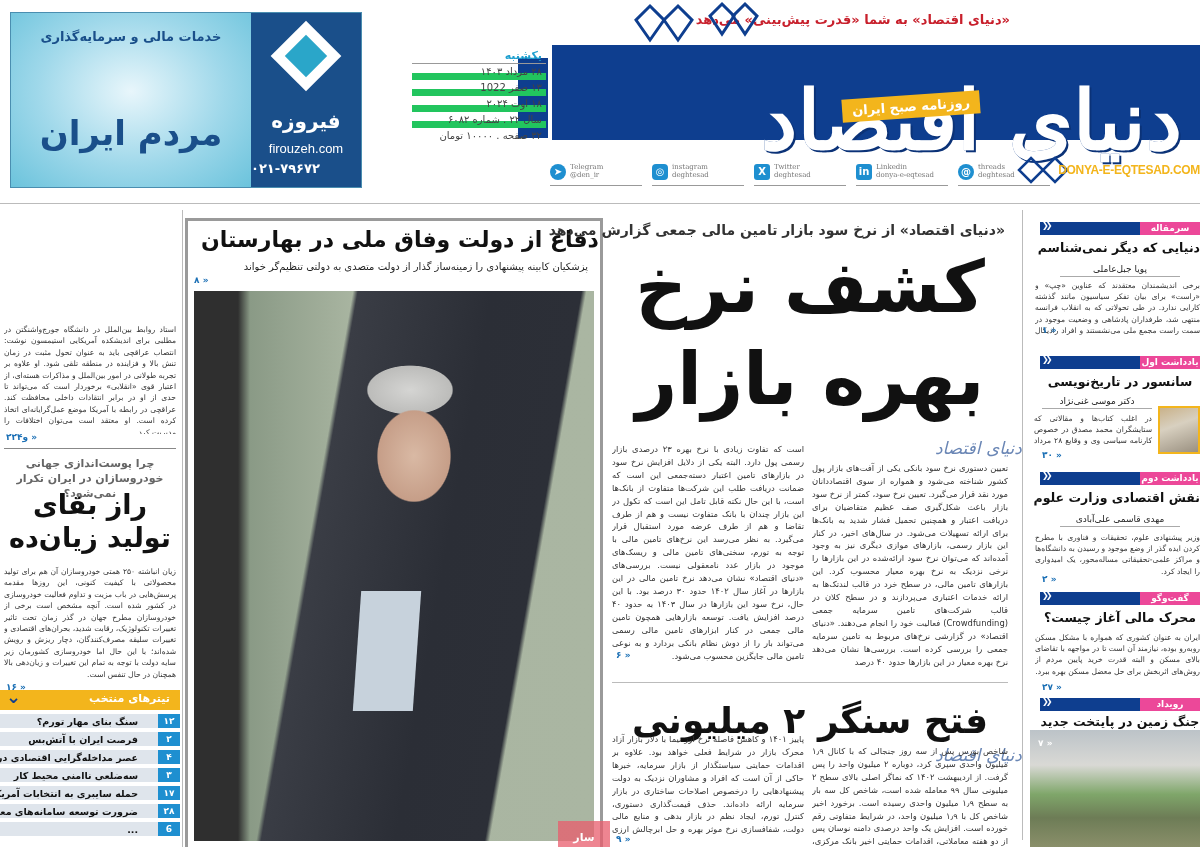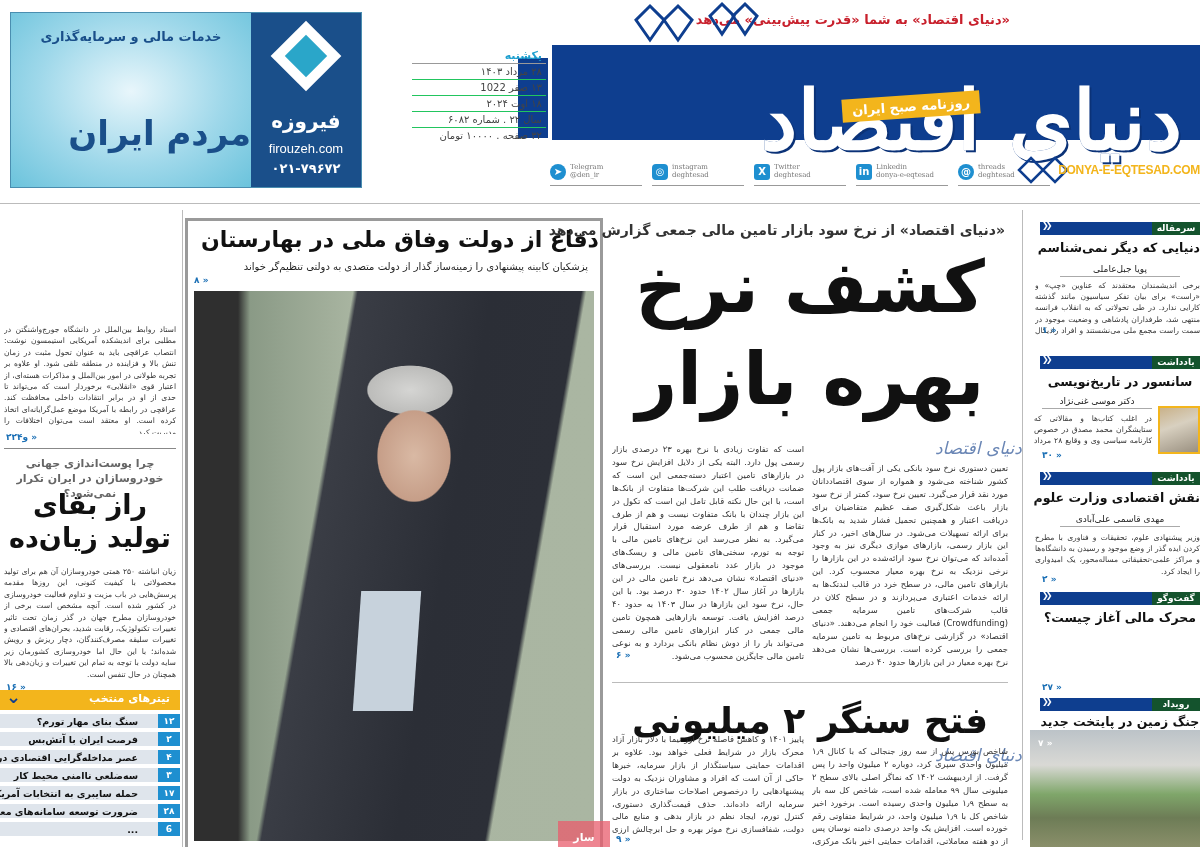--- a/index.html
+++ b/index.html
@@ -15,41 +15,41 @@
 #edition-badge{right:220px;top:50px;background:#f3b51c;color:#fff;font-weight:bold;font-size:13px;padding:4px 10px;transform:rotate(-4deg)}
 #social{left:10px;top:160px;width:500px;height:26px;display:flex;direction:ltr;gap:10px}
 .soc{display:flex;align-items:center;gap:4px;width:96px;border-bottom:1px solid #999;padding-bottom:2px}
 .soc-ic{width:16px;height:16px;border-radius:50%;display:flex;align-items:center;justify-content:center;color:#fff;font-size:10px;font-weight:bold;flex:none}
 .soc-txt{font-family:"DejaVu Serif",serif;font-size:7px;color:#777;line-height:1.05;direction:ltr;text-align:left}
 #site-url{right:0;top:163px;font-family:"Liberation Sans",sans-serif;font-size:12px;font-weight:bold;color:#f3b51c;direction:ltr;letter-spacing:-0.3px}
 #url-diamonds{right:128px;top:155px;width:55px;height:30px}
 
 #datebox{left:412px;top:48px;width:134px}
 #date-day{font-size:11px;color:#1fa0cf;font-weight:bold;border-bottom:1px solid #999;padding:1px 4px;text-align:right}
-.date-row{font-size:10px;color:#444;border-bottom:1px solid #22c55e;padding:1px 4px;text-align:right;height:16px;line-height:14px}
+.date-row{font-size:10px;color:#444;border-bottom:7px solid #22c55e;padding:1px 4px;text-align:right;height:16px;line-height:14px}
 #date-blue{left:518px;top:58px;width:30px;height:80px;background:#0e3e8f}
 
 #ad{left:10px;top:12px;width:352px;height:176px;border:1px solid #4a8eb0}
 #ad-left{left:0;top:0;width:240px;height:174px;background:radial-gradient(ellipse at 50% 45%,#e8f6fb 0%,#9fd8ea 55%,#6bc3dc 100%)}
 #ad-right{right:0;top:0;width:110px;height:174px;background:#1a4f8a}
 #ad-tag{top:16px;width:100%;text-align:center;font-size:13px;font-weight:bold;color:#1a4f8a}
 #ad-line1{top:48px;width:100%;text-align:center;font-size:34px;font-weight:bold;color:#1a4f8a}
-#ad-line2{top:100px;width:100%;text-align:right;font-size:34px;font-weight:bold;color:#1a4f8a}
+#ad-line2{top:100px;width:100%;text-align:center;font-size:34px;font-weight:bold;color:#1a4f8a}
 #ad-logo-diamond{left:30px;top:18px;width:50px;height:50px;background:#fff;transform:rotate(45deg)}
 #ad-logo-inner{left:40px;top:28px;width:30px;height:30px;background:#2aa6c9;transform:rotate(45deg)}
 #ad-brand{top:96px;width:100%;text-align:center;font-size:20px;font-weight:bold;color:#fff}
 #ad-url{top:128px;width:100%;text-align:center;font-family:"Liberation Sans",sans-serif;font-size:13px;color:#fff;direction:ltr}
-#ad-phone{top:148px;width:100%;text-align:center;font-size:13px;color:#fff;font-weight:bold}
+#ad-phone{top:148px;width:100%;text-align:left;font-size:13px;color:#fff;font-weight:bold}
 
 .vline{background:#bbb;width:1px}
 .hline{background:#bbb;height:1px}
 
 #rcol{left:1030px;top:210px;width:170px;height:637px}
 .sec-bar{position:absolute;right:0;width:160px;height:13px;display:flex}
-.sec-label{background:#14532d;color:#fff;font-size:9px;font-weight:bold;width:48px;text-align:center;line-height:13px}
+.sec-label{background:#ec4899;color:#fff;font-size:9px;font-weight:bold;width:60px;text-align:center;line-height:13px}
 .sec-blue{flex:1;background:#0e3e8f;position:relative}
 .sec-blue:after{content:"❮❮";position:absolute;left:2px;top:-1px;color:#fff;font-size:8px;letter-spacing:-3px}
 .r-title{position:absolute;right:0;width:160px;text-align:center;font-size:12.5px;font-weight:bold;color:#111;white-space:nowrap}
 .r-author{position:absolute;right:20px;width:120px;text-align:center;font-size:9px;color:#222;border-bottom:1px solid #aaa;padding-bottom:2px}
 .r-body{position:absolute;right:0;width:165px;font-size:7.6px;line-height:11.2px;color:#333;text-align:justify}
 .pg{color:#1a6fb5;font-weight:bold;font-size:9px;direction:ltr;display:inline-block}
 #r-photo{right:0;top:196px;width:42px;height:48px;background:linear-gradient(160deg,#c9b28a 0%,#d8d0c0 40%,#9a9080 100%);border:2px solid #f3b51c}
 #r-event-photo{right:0;top:520px;width:170px;height:117px;background:linear-gradient(180deg,#bcc3c8 0%,#d9d9d5 30%,#7fa66a 55%,#6d7c56 75%,#8a8f6a 100%)}
 
 #lcol{left:0;top:210px;width:180px;height:637px}
@@ -257,20 +257,21 @@
   <div class="r-title" style="top:280px">نقش اقتصادی وزارت علوم</div>
   <div class="r-author" style="top:304px">مهدی قاسمی علی‌آبادی</div>
   <div class="r-body" style="top:322px;height:46px;overflow:hidden">وزیر پیشنهادی علوم، تحقیقات و فناوری با مطرح کردن ایده گذر از وضع موجود و رسیدن به دانشگاه‌ها و مراکز علمی-تحقیقاتی مساله‌محور، یک امیدواری را ایجاد کرد.</div>
   <div class="abs pg" style="left:12px;top:364px">۲ »</div>
 
   <div class="sec-bar" style="top:382px">
       <span class="sec-label">گفت‌وگو</span>
       <span class="sec-blue"></span>
     </div>
   <div class="r-title" style="top:400px">محرک مالی آغاز چیست؟</div>
+  <div class="r-body" style="top:422px;height:56px;overflow:hidden">ایران به عنوان کشوری که همواره با مشکل مسکن روبه‌رو بوده، نیازمند آن است تا در مواجهه با تقاضای بالای مسکن و البته قدرت خرید پایین مردم از روش‌های اثربخش برای حل معضل مسکن بهره ببرد.</div>
   <div class="abs pg" style="left:12px;top:472px">۲۷ »</div>
 
   <div class="sec-bar" style="top:488px">
       <span class="sec-label">رویداد</span>
       <span class="sec-blue"></span>
     </div>
   <div class="r-title" style="top:504px">جنگ زمین در پایتخت جدید</div>
   <div id="r-event-photo" class="abs"></div>
   <div class="abs pg" style="left:8px;top:528px;color:#fff">۷ »</div>
 </div>

